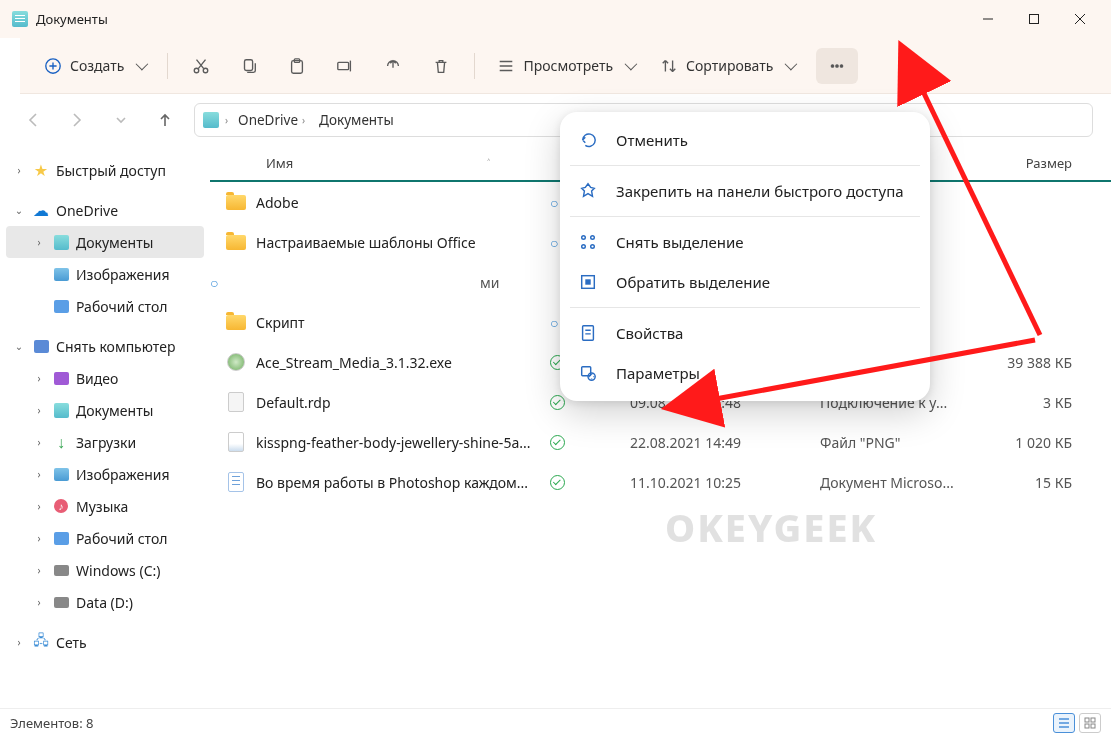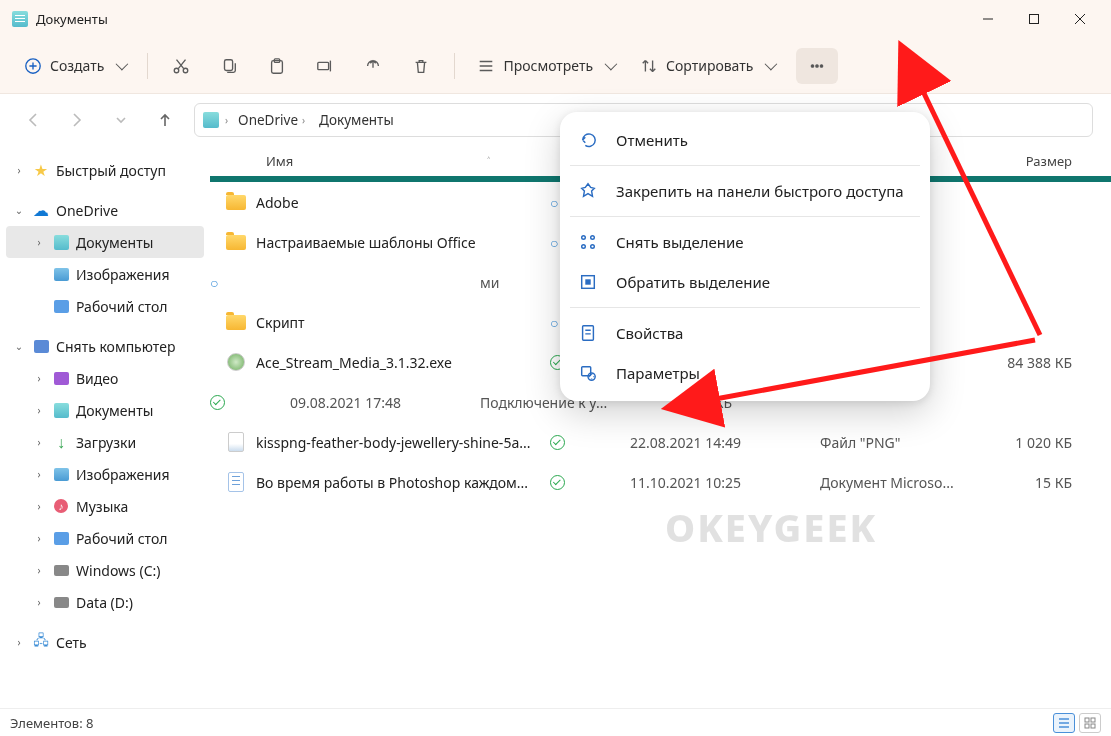--- a/index.html
+++ b/index.html
@@ -8,21 +8,21 @@
 
 .titlebar { height: 38px; display: flex; align-items: center; padding: 0 8px; background: #fdf6f1; }
 .titlebar .file-ico { width: 16px; height: 16px; margin: 0 8px 0 4px; background: linear-gradient(#8dd, #5bc); border-radius: 2px; display: inline-block; position: relative; }
 .titlebar .file-ico::after { content: ""; position: absolute; inset: 4px 3px; background: repeating-linear-gradient(#fff 0 1px, transparent 1px 3px); }
 .titlebar .title { font-size: 13px; color: #222; }
 .winbtns { margin-left: auto; display: flex; }
 .winbtn { width: 46px; height: 38px; display: flex; align-items: center; justify-content: center; color: #222; }
 .winbtn svg { width: 12px; height: 12px; stroke: currentColor; stroke-width: 1; fill: none; }
 
 
-.toolbar { height: 56px; display: flex; align-items: center; padding: 0 14px; gap: 6px; background: #fdf6f1; border-bottom: 1px solid #f0e7e0; }
+.toolbar { height: 56px; display: flex; align-items: center; padding: 0 14px; gap: 6px; background: #fdf6f1; border-bottom: 1px solid #f0e7e0; margin-left: 20px; }
 .tbtn { height: 36px; display: flex; align-items: center; padding: 0 10px; border-radius: 6px; font-size: 14px; color: #333; gap: 8px; }
 .tbtn.iconly { width: 42px; justify-content: center; padding: 0; }
 .tbtn.pressed { background: #efe6df; }
 .chev::after { content: ""; width: 8px; height: 8px; border-right: 1.2px solid #555; border-bottom: 1.2px solid #555; transform: rotate(45deg) translateY(-2px); display: inline-block; margin-left: 4px; }
 .sep { width: 1px; height: 26px; background: #e3d8cf; margin: 0 6px; }
 .ic { width: 18px; height: 18px; display: inline-flex; align-items: center; justify-content: center; }
 .ic svg { width: 18px; height: 18px; stroke: #5b5b5b; stroke-width: 1.5; fill: none; }
 .ic.blue svg { stroke: #1860c2; }
 
 
@@ -39,21 +39,21 @@
 .body { display: flex; height: calc(100% - 38px - 56px - 52px - 28px); }
 .sidebar { width: 210px; padding: 8px 6px; overflow-y: auto; }
 .sb-item { height: 32px; display: flex; align-items: center; padding: 0 6px; gap: 6px; font-size: 14px; color: #222; border-radius: 4px; }
 .sb-item.sel { background: #e8e8e8; }
 .sb-item .twist { width: 14px; display: flex; justify-content: center; font-size: 10px; color: #666; }
 .sb-item .sic { width: 18px; height: 18px; display: inline-flex; align-items: center; justify-content: center; }
 .sb-item.indent1 { padding-left: 26px; }
 
 
 .content { flex: 1; position: relative; }
-.cols { height: 36px; display: flex; align-items: center; font-size: 13px; color: #444; border-bottom: 6px solid #0f766e; }
+.cols { height: 36px; display: flex; align-items: center; font-size: 13px; color: #444; border-bottom: 2px solid #0f766e; }
 .col-name { flex: 0 0 340px; padding-left: 56px; display: flex; align-items: center; gap: 10px; }
 .col-stat { flex: 0 0 80px; }
 .col-date { flex: 0 0 190px; }
 .col-type { flex: 0 0 170px; }
 .col-size { flex: 0 0 100px; text-align: right; padding-right: 18px; }
 .sort-ind { margin-left: auto; margin-right: 60px; color: #888; font-size: 10px; }
 
 .row { height: 40px; display: flex; align-items: center; font-size: 14px; color: #222; }
 .c-name { flex: 0 0 340px; padding-left: 16px; display: flex; align-items: center; gap: 10px; overflow: hidden; white-space: nowrap; }
 .c-name .fic { width: 20px; height: 20px; flex-shrink: 0; display: inline-flex; align-items: center; justify-content: center; }
@@ -424,23 +424,29 @@
             <span class="fic">
               <span class="ico-exe"></span>
             </span>
             <span class="txt">Ace_Stream_Media_3.1.32.exe</span>
           </div>
           <div class="c-stat">
             <span class="stat-ok"></span>
           </div>
           <div class="c-date"></div>
           <div class="c-type"></div>
-          <div class="c-size">84 388 КБ</div>
-        </div>
-        <div class="row">
+          <div class="c-size">39 388 КБ</div>
+        </div>
+        <div class="row">
+          <div class="c-name">
+            <span class="fic">
+              <span class="ico-file"></span>
+            </span>
+            <span class="txt">Default.rdp</span>
+          </div>
           <div class="c-stat">
             <span class="stat-ok"></span>
           </div>
           <div class="c-date">09.08.2021 17:48</div>
           <div class="c-type">Подключение к у...</div>
           <div class="c-size">3 КБ</div>
         </div>
         <div class="row">
           <div class="c-name">
             <span class="fic">

